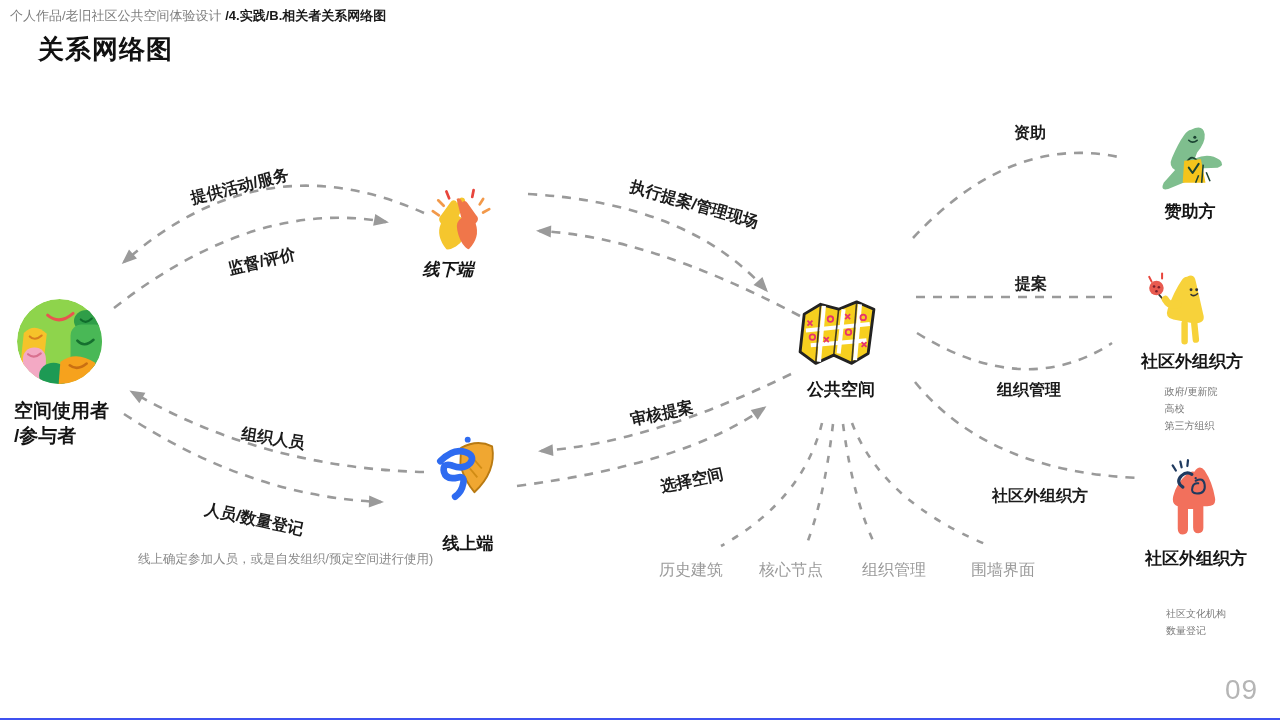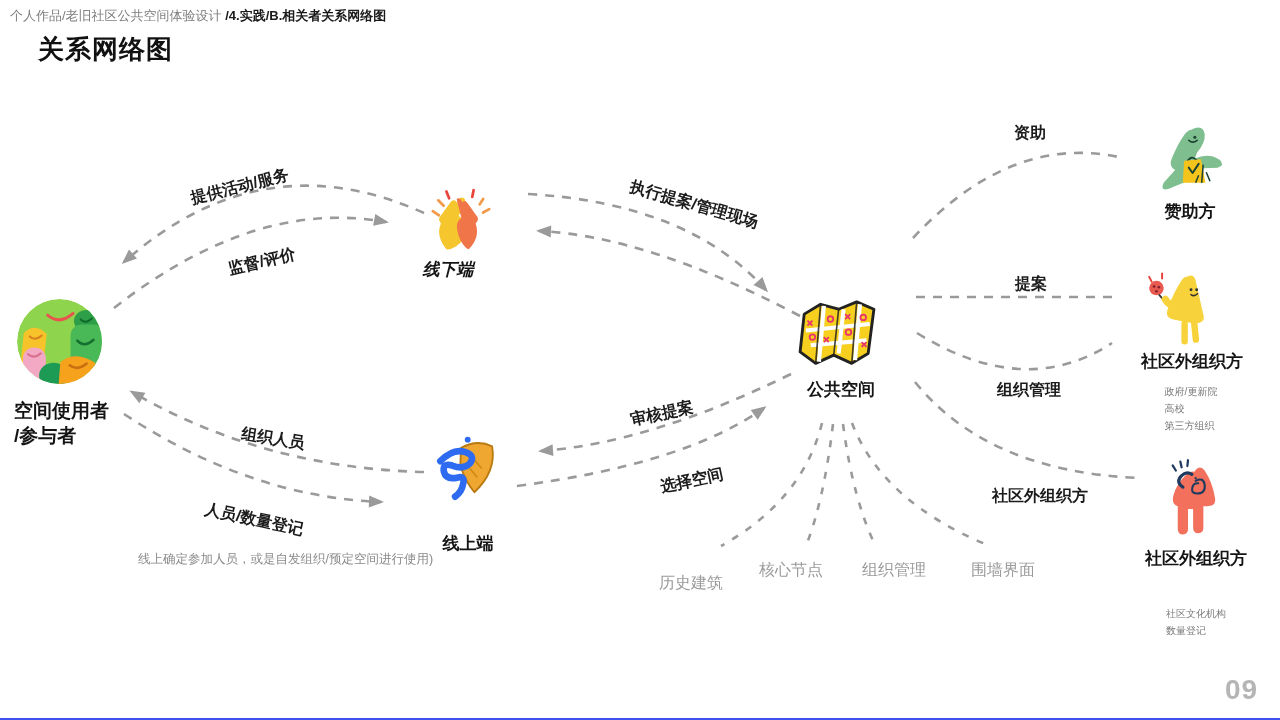--- a/index.html
+++ b/index.html
@@ -18,21 +18,21 @@
   .node-label{position:absolute;font-weight:700;font-size:17px;color:#141414;white-space:nowrap;
               transform:translateX(-50%);}
   .node-sub{position:absolute;font-size:10px;color:#7a7a7a;line-height:17px;text-align:left;
             transform:translateX(-50%);white-space:nowrap;}
   
   #user-label{left:14px;top:398px;font-size:19px;font-weight:700;line-height:25px;color:#141414;}
   #user-sub{left:60px;top:462px;}
   
   .feature-label{position:absolute;font-size:16px;color:#9a9a9a;white-space:nowrap;transform:translateX(-50%);}
   #note{left:138px;top:551px;font-size:12.5px;color:#8a8a8a;white-space:nowrap;}
-  #page-number{left:1225px;top:674px;font-size:28px;font-weight:700;color:#b5b5b5;letter-spacing:1px;}
+  #page-number{left:1225px;top:674px;font-size:28px;font-weight:400;color:#b5b5b5;letter-spacing:1px;}
   #bottom-bar{left:0;bottom:0;width:1280px;height:2px;background:#3f51f0;}
   svg{display:block;}
   #edges-svg{position:absolute;left:0;top:0;pointer-events:none;}
 </style>
 </head>
 <body>
 
 <div id="stage">
 
   <div class="abs" id="breadcrumb">
@@ -218,21 +218,21 @@
       <path d="M62 38 Q74 32 76 44 Q78 58 64 58 Q54 58 57 48 Q59 41 66 42" stroke="#1f3a5f" stroke-width="3.2" fill="none" stroke-linecap="round"></path>
       <circle cx="62" cy="34" r="1.8" fill="#1f3a5f"></circle>
     </svg>
   </div>
   <div class="node-label" style="left:1196px;top:547px;">社区外组织方</div>
   <div class="node-sub" style="left:1196px;top:577px;margin-top:28px;">
     <div>社区文化机构</div>
     <div>数量登记</div>
   </div>
 
-  <div class="feature-label" style="left:691px;top:560px;margin-top:13px;">历史建筑</div>
+  <div class="feature-label" style="left:691px;top:560px;">历史建筑</div>
   <div class="feature-label" style="left:791px;top:560px;">核心节点</div>
   <div class="feature-label" style="left:894px;top:560px;">组织管理</div>
   <div class="feature-label" style="left:1003px;top:560px;">围墙界面</div>
 
   <div class="abs" id="note">线上确定参加人员，或是自发组织/预定空间进行使用)</div>
   <div class="abs" id="page-number">09</div>
   <div class="abs" id="bottom-bar"></div>
 
 </div>
 

